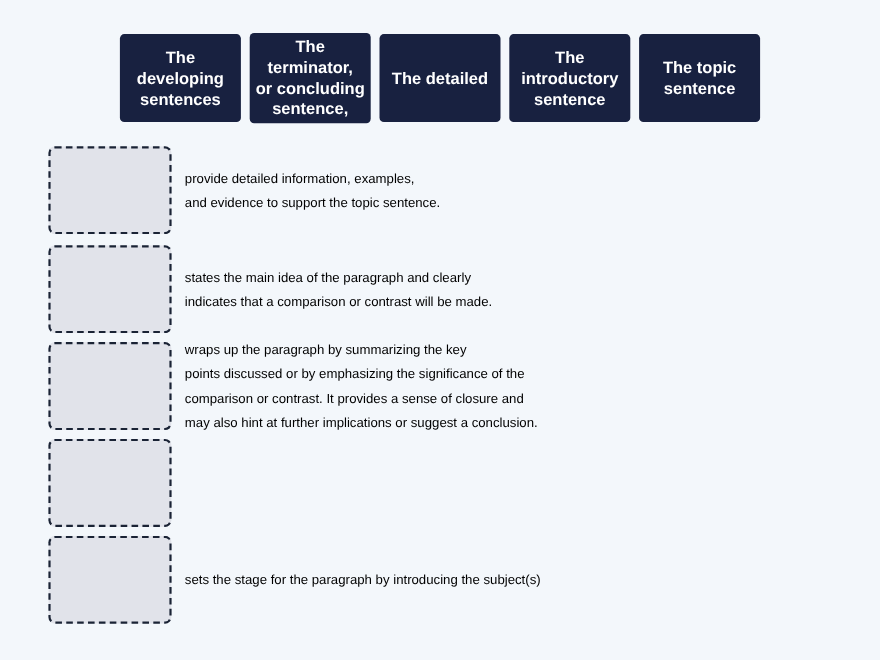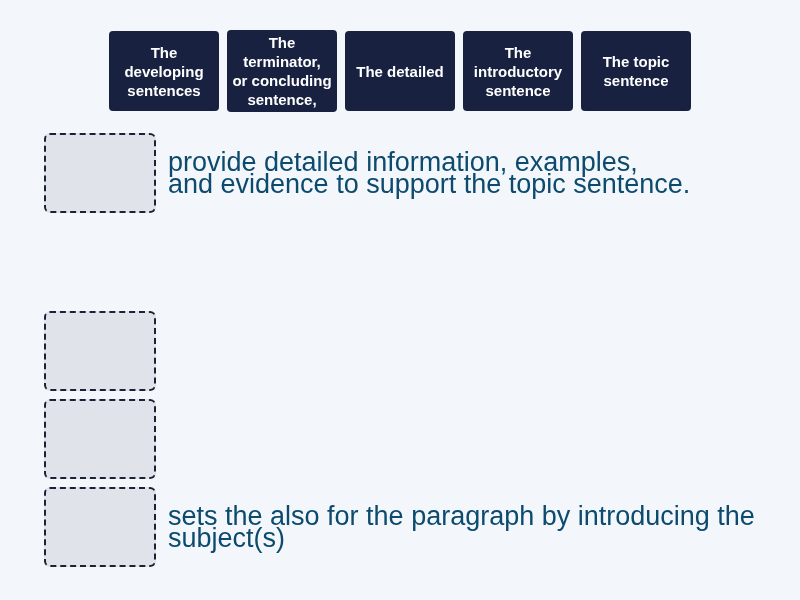--- a/index.html
+++ b/index.html
@@ -58,22 +58,22 @@
     width: 112px;
     height: 80px;
     flex-shrink: 0;
     background: #e1e3ea;
     border: 2px dashed #1a2335;
     border-radius: 6px;
     cursor: pointer;
   }
   .definition {
     margin-left: 12px;
-    color: #0c4a6e;
-    font-size: 27px;
+    color: #000000;
+    font-size: 12px;
     line-height: 22px;
     white-space: pre-line;
   }
 </style>
 </head>
 <body>
 
 <div class="stage">
 
   <div class="word-bank">
@@ -91,27 +91,36 @@
     <div class="tile">The topic
 sentence</div>
   </div>
 
   <div class="match-row" style="top:133px">
     <div class="dropzone"></div>
     <div class="definition">provide detailed information, examples,
 and evidence to support the topic sentence.</div>
   </div>
 
+  <div class="match-row" style="top:223px">
+    <div class="dropzone"></div>
+    <div class="definition">states the main idea of the paragraph and clearly
+indicates that a comparison or contrast will be made.</div>
+  </div>
 
   <div class="match-row" style="top:311px">
     <div class="dropzone"></div>
+    <div class="definition">wraps up the paragraph by summarizing the key
+points discussed or by emphasizing the significance of the
+comparison or contrast. It provides a sense of closure and
+may also hint at further implications or suggest a conclusion.</div>
   </div>
 
   <div class="match-row" style="top:399px">
     <div class="dropzone"></div>
   </div>
 
   <div class="match-row" style="top:487px">
     <div class="dropzone"></div>
-    <div class="definition">sets the also for the paragraph by introducing the subject(s)</div>
+    <div class="definition">sets the stage for the paragraph by introducing the subject(s)</div>
   </div>
 
 </div>
 
 </body></html>

